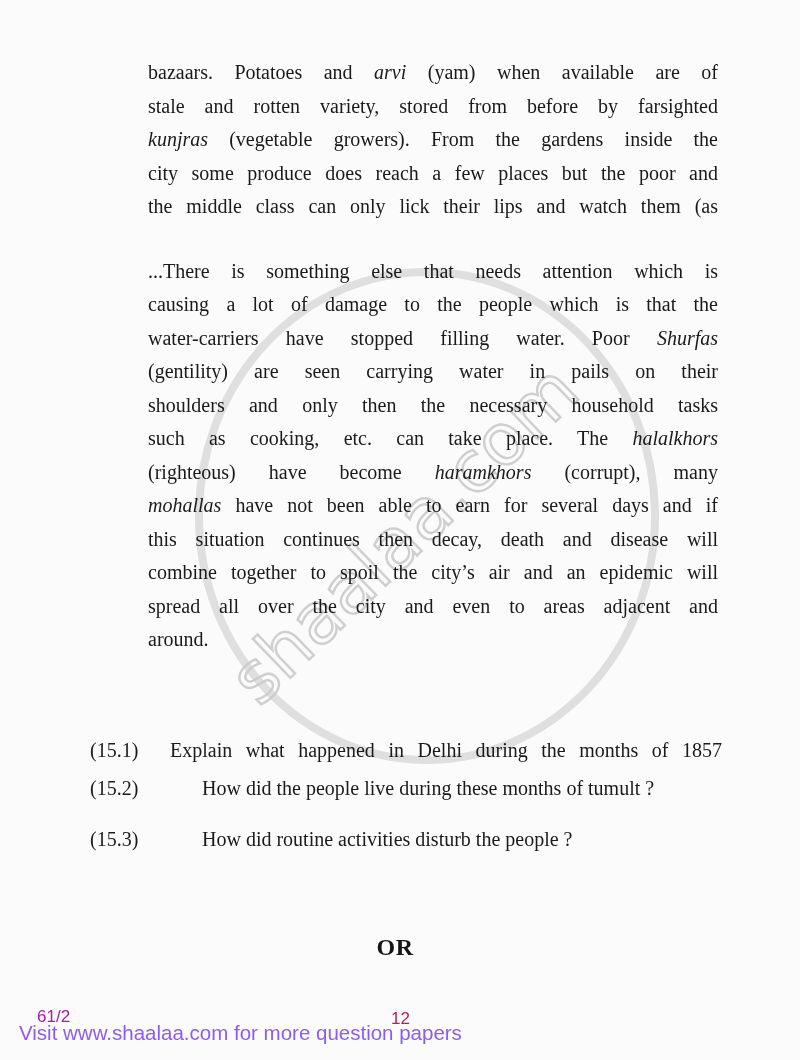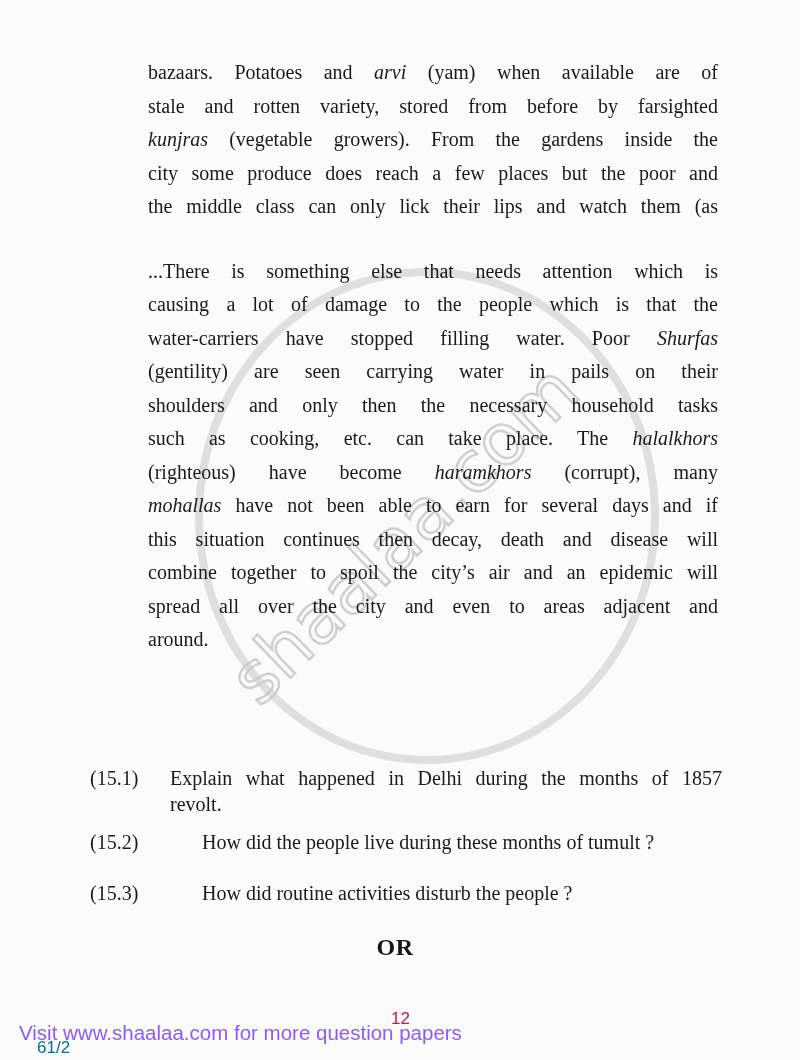--- a/index.html
+++ b/index.html
@@ -30,43 +30,43 @@
   .line.j { text-align: justify; text-align-last: justify; white-space: normal; }
   em { font-style: italic; }
   .questions {
     position: absolute;
     left: 90px;
     top: 737px;
     width: 632px;
     font-size: 20px;
     line-height: 26px;
   }
-  .question { display: flex; align-items: flex-start; margin-top: 28px; }
+  .question { display: flex; align-items: flex-start; }
   .question + .question { margin-top: 12px; gap: 32px; }
   .question:last-child { margin-top: 25px; }
   .q-num { width: 80px; flex: 0 0 80px; }
   .q-text { width: 552px; flex: 1 1 auto; }
   .or {
     position: absolute;
     left: -5px;
     top: 934px;
     width: 800px;
     text-align: center;
     font-size: 24px;
     font-weight: bold;
     letter-spacing: 0.5px;
     color: #151515;
   }
   .paper-code {
     position: absolute;
     left: 37px;
-    top: 1038px;
+    top: 1007px;
     font-family: "Liberation Sans", sans-serif;
     font-size: 17px;
-    color: #0369a1;
+    color: #a21caf;
   }
   .page-number {
     position: absolute;
     left: 391px;
     top: 1009px;
     font-family: "Liberation Sans", sans-serif;
     font-size: 17px;
     color: #be185d;
   }
   .promo {
@@ -111,21 +111,20 @@
         <div class="line j"><span>spread all over the city and even to areas adjacent and</span></div>
         <div class="line"><span>around.</span></div>
       </div>
     </div>
 
   <div class="questions">
       <div class="question">
         <div class="q-num">(15.1)</div>
         <div class="q-text">
           <div class="line j">Explain what happened in Delhi during the months of 1857</div>
-          <div class="line">revolt.</div>
         </div>
       </div>
       <div class="question">
         <div class="q-num">(15.2)</div>
         <div class="q-text">
           <div class="line">How did the people live during these months of tumult ?</div>
         </div>
       </div>
       <div class="question">
         <div class="q-num">(15.3)</div>

